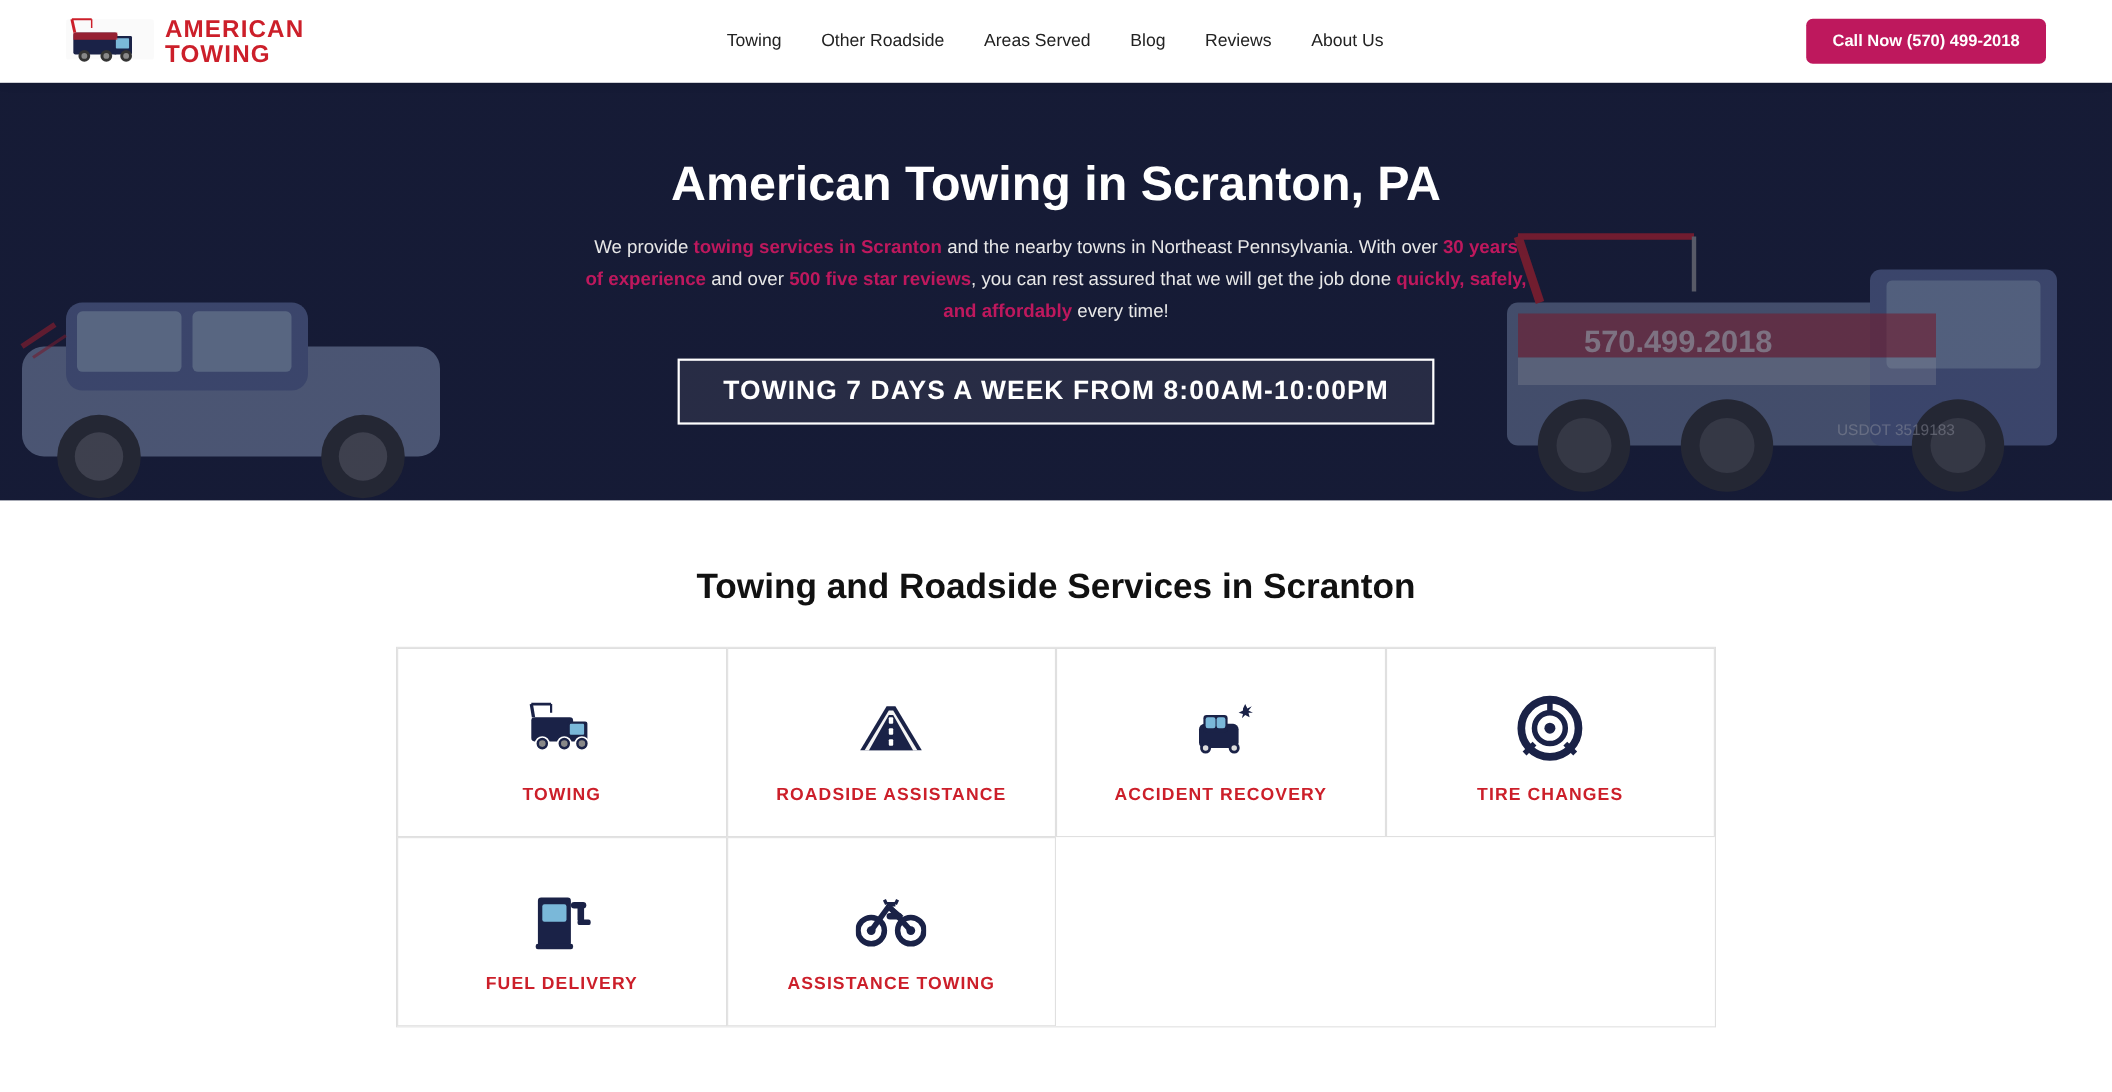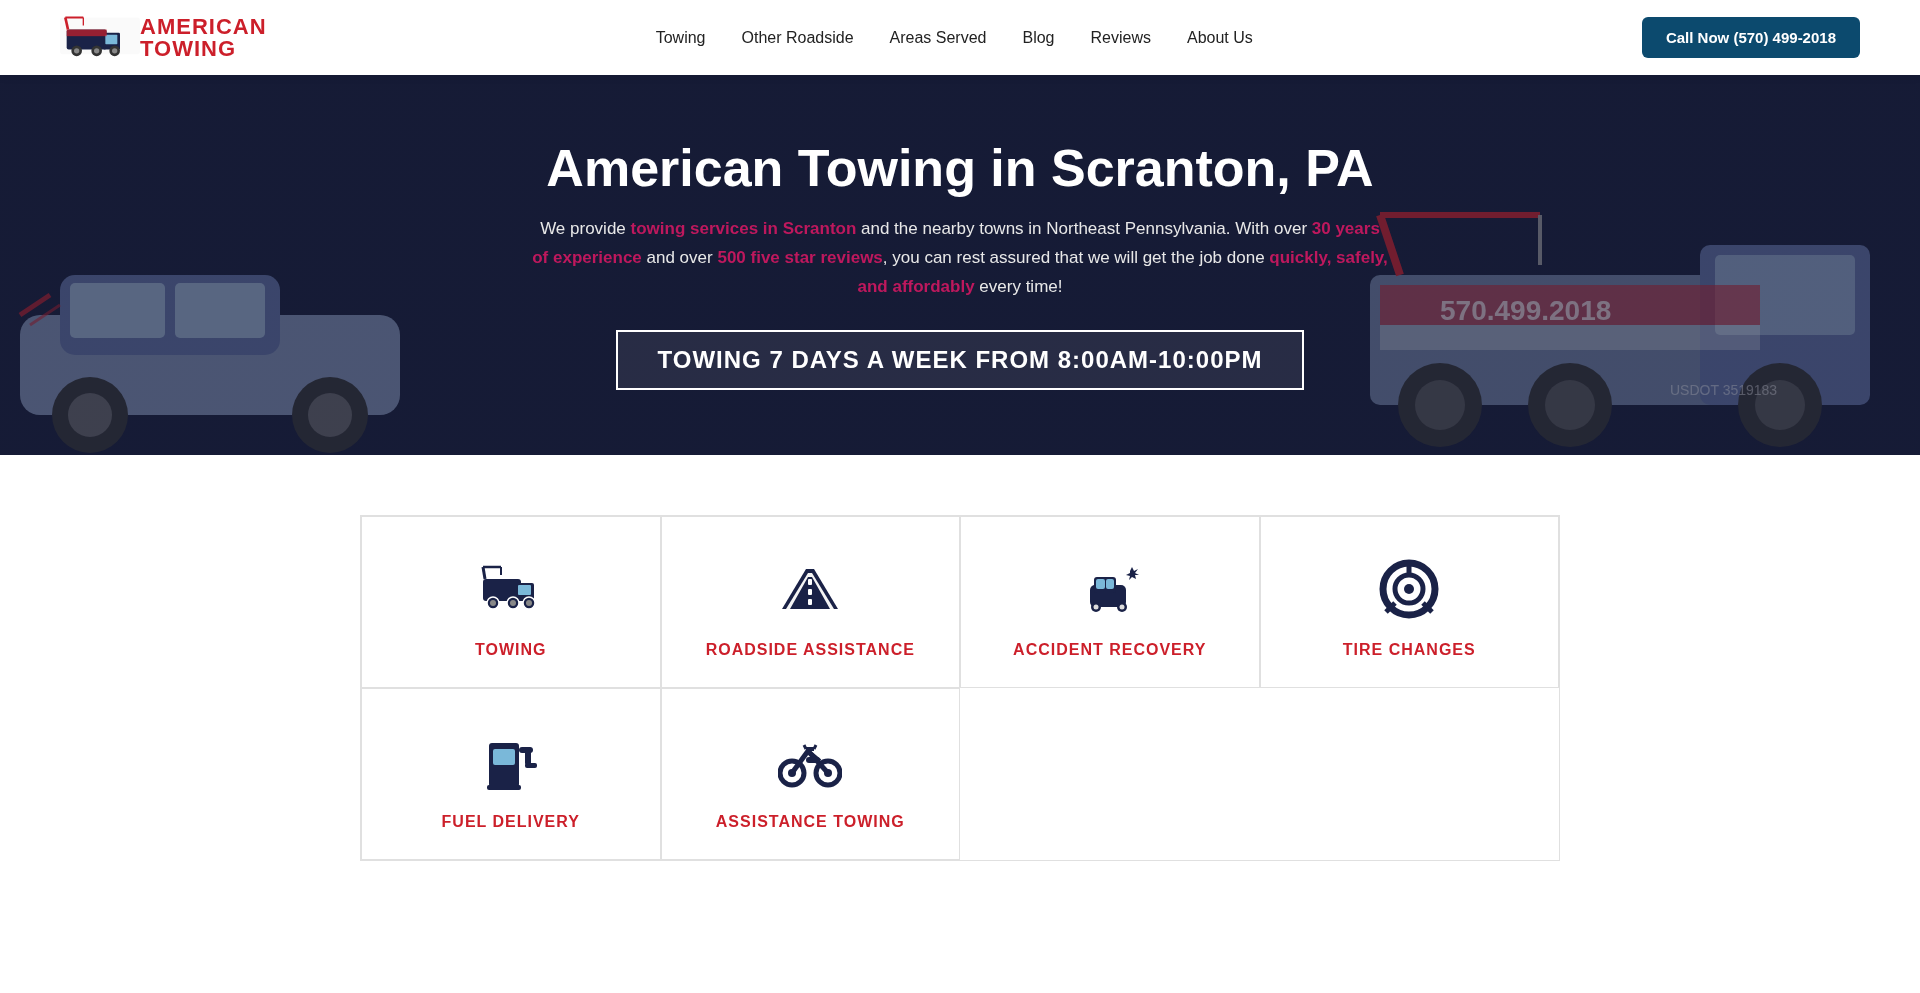--- a/index.html
+++ b/index.html
@@ -12,20 +12,21 @@
       justify-content: space-between;
       padding: 10px 60px;
       background: #fff;
       box-shadow: 0 2px 8px rgba(0,0,0,0.08);
       position: relative;
       z-index: 10;
     }
     .logo-area {
       display: flex;
       align-items: center;
+      gap: 10px;
     }
     .logo-icon {
       width: 80px;
       height: 55px;
     }
     .logo-text {
       display: flex;
       flex-direction: column;
       line-height: 1;
     }
@@ -46,21 +47,21 @@
       align-items: center;
       gap: 36px;
     }
     nav a {
       text-decoration: none;
       color: #222;
       font-size: 16px;
       font-weight: 500;
     }
     .cta-button {
-      background: #0c4a6e;
+      background: #be185d;
       color: #fff;
       border: none;
       padding: 12px 24px;
       border-radius: 6px;
       font-size: 15px;
       font-weight: 700;
       cursor: pointer;
       white-space: nowrap;
     }
 
@@ -89,21 +90,21 @@
     }
     .hero-content {
       position: relative;
       z-index: 2;
       text-align: center;
       color: #fff;
       max-width: 900px;
       padding: 0 20px;
     }
     .hero-title {
-      font-size: 52px;
+      font-size: 44px;
       font-weight: 900;
       margin-bottom: 18px;
       line-height: 1.1;
     }
     .hero-desc {
       font-size: 17px;
       line-height: 1.7;
       margin-bottom: 28px;
       color: #e8e8e8;
     }
@@ -274,20 +275,21 @@
   <div class="hero-content">
     <h1 class="hero-title">American Towing in Scranton, PA</h1>
     <p class="hero-desc">
       We provide <strong>towing services in Scranton</strong> and the nearby towns in Northeast Pennsylvania. With over <strong>30 years of experience</strong> and over <strong>500 five star reviews</strong>, you can rest assured that we will get the job done <strong>quickly, safely, and affordably</strong> every time!
     </p>
     <div class="hero-badge">TOWING 7 DAYS A WEEK FROM 8:00AM-10:00PM</div>
   </div>
 </section>
 
 <section class="services-section">
+  <h2 class="services-title">Towing and Roadside Services in Scranton</h2>
 
   <div class="services-grid">
 
     <div class="service-card">
       <div class="service-icon">
         <svg viewBox="0 0 64 64" fill="#1a2247">
 
           <rect x="4" y="22" width="38" height="22" rx="3"></rect>
           <rect x="37" y="26" width="18" height="18" rx="2"></rect>
           <rect x="39" y="28" width="13" height="10" rx="1" fill="#7ab8d9"></rect>

